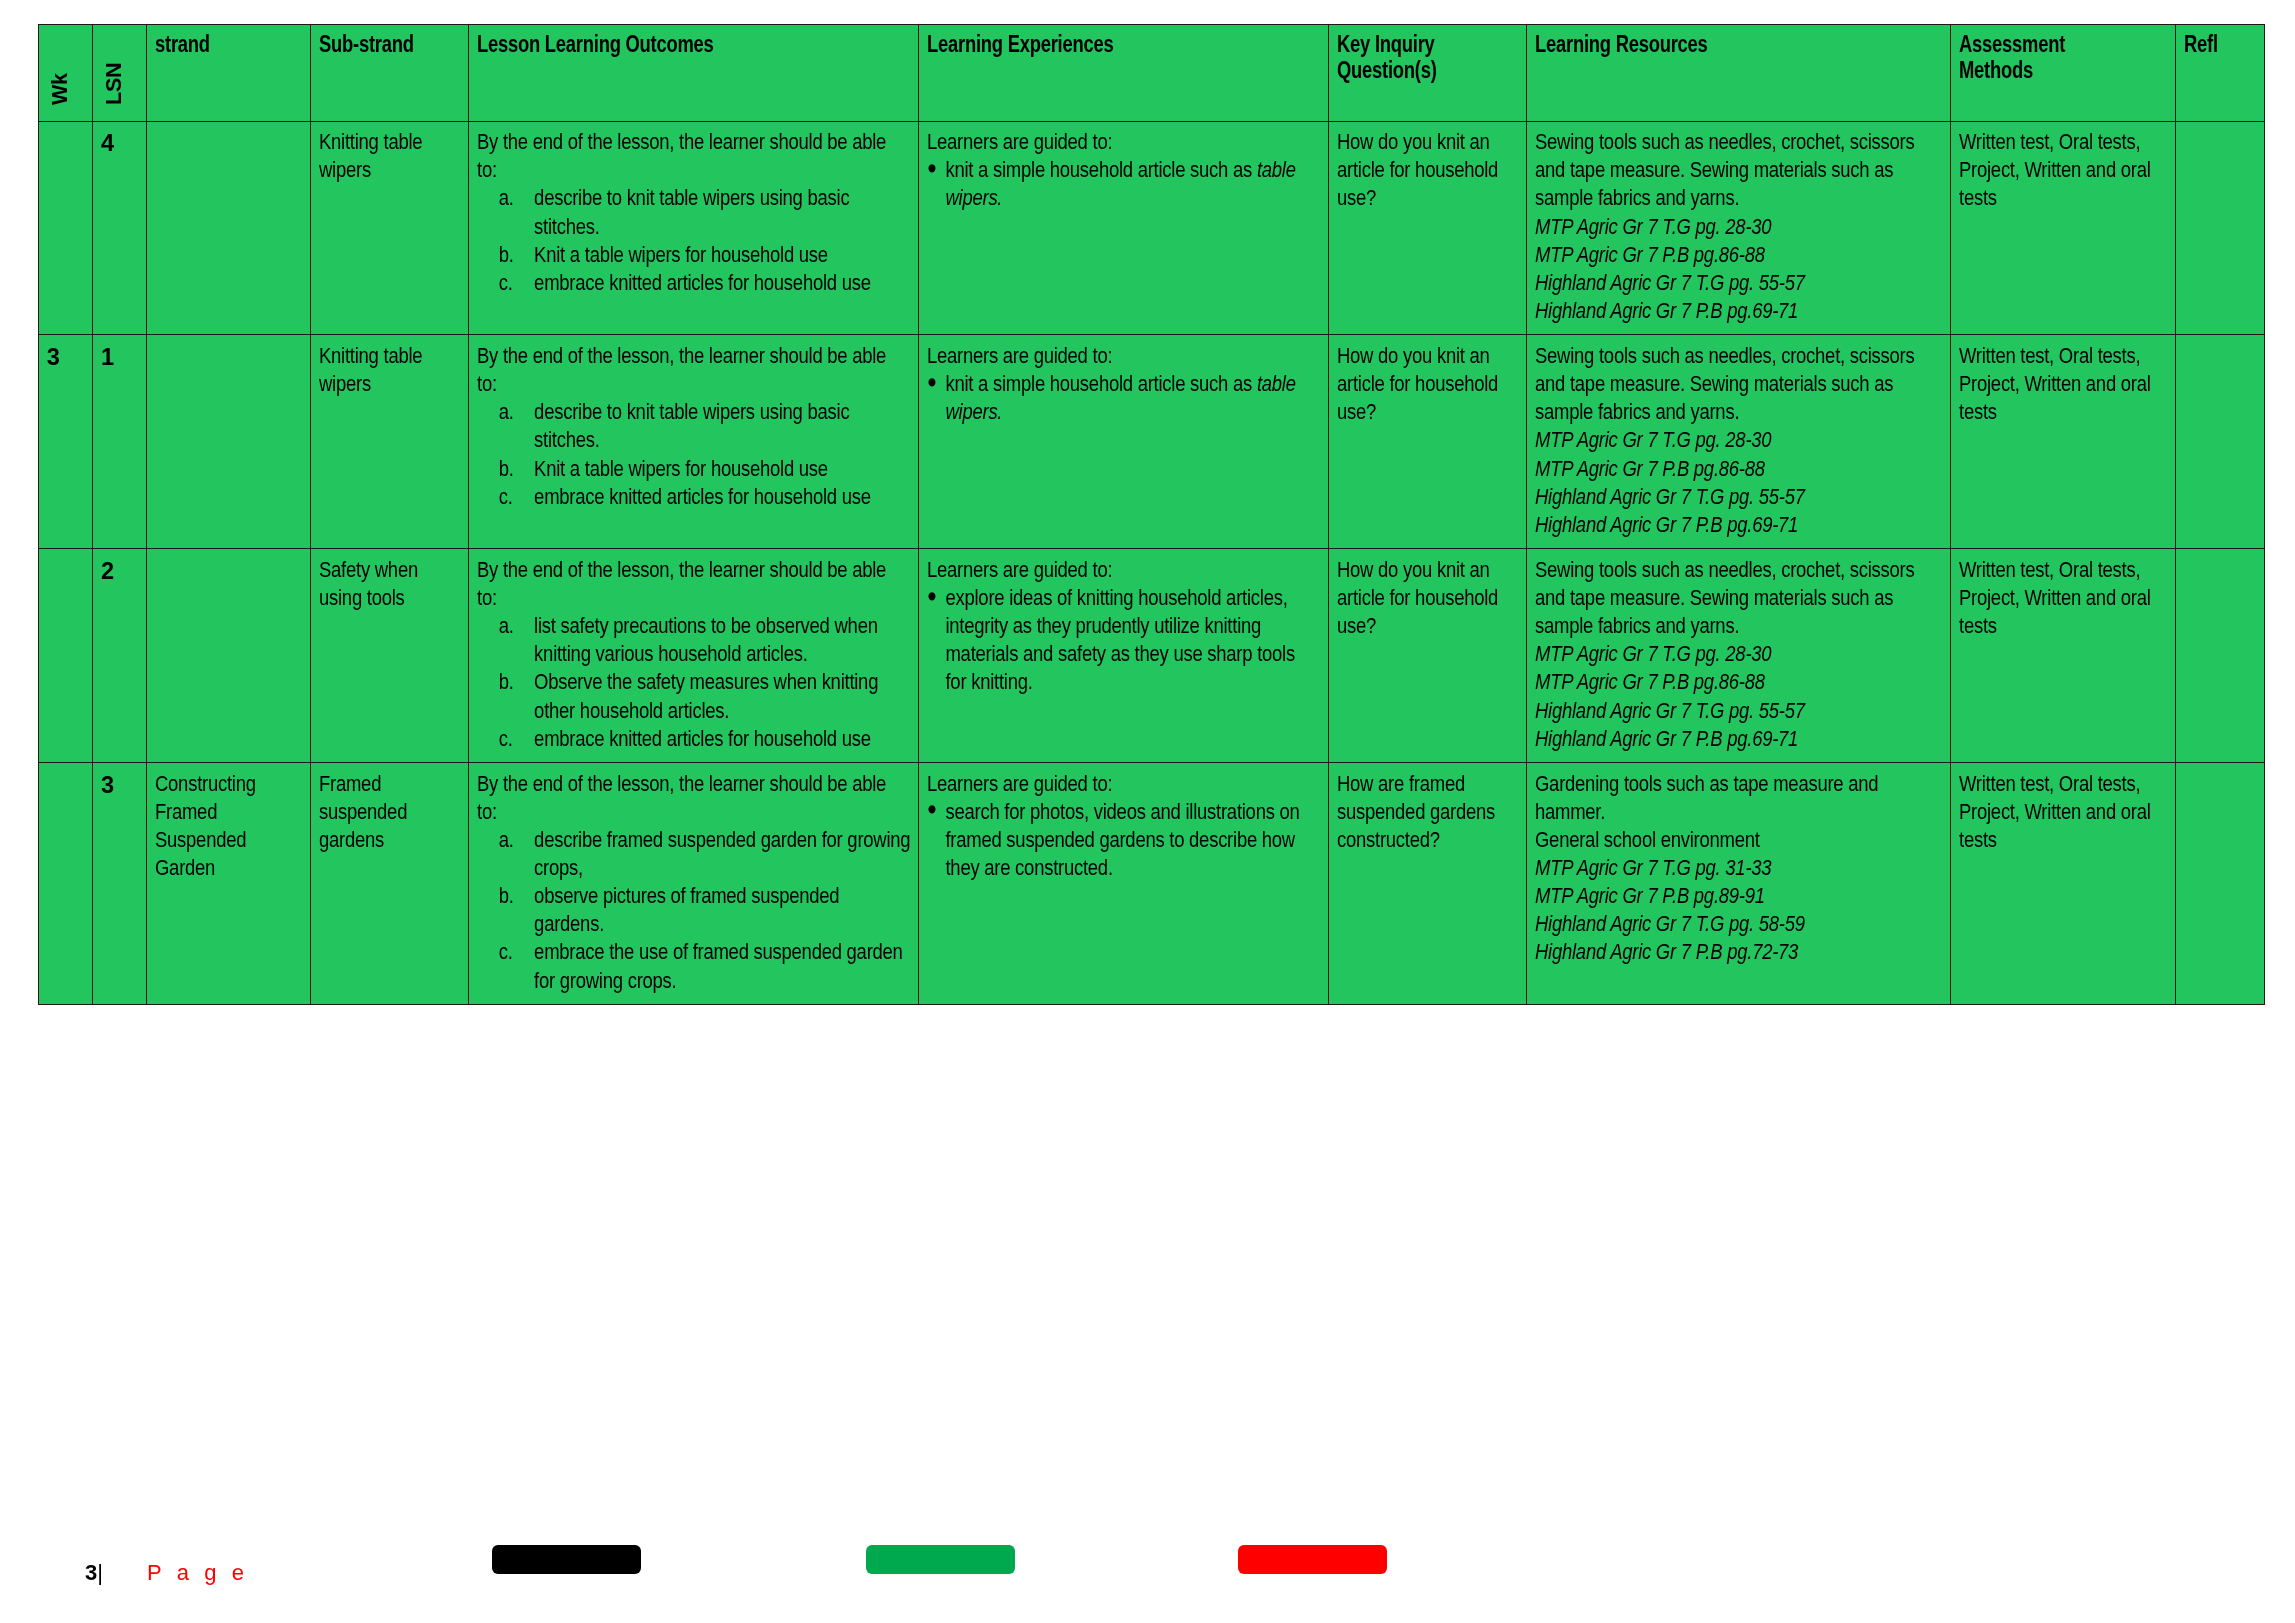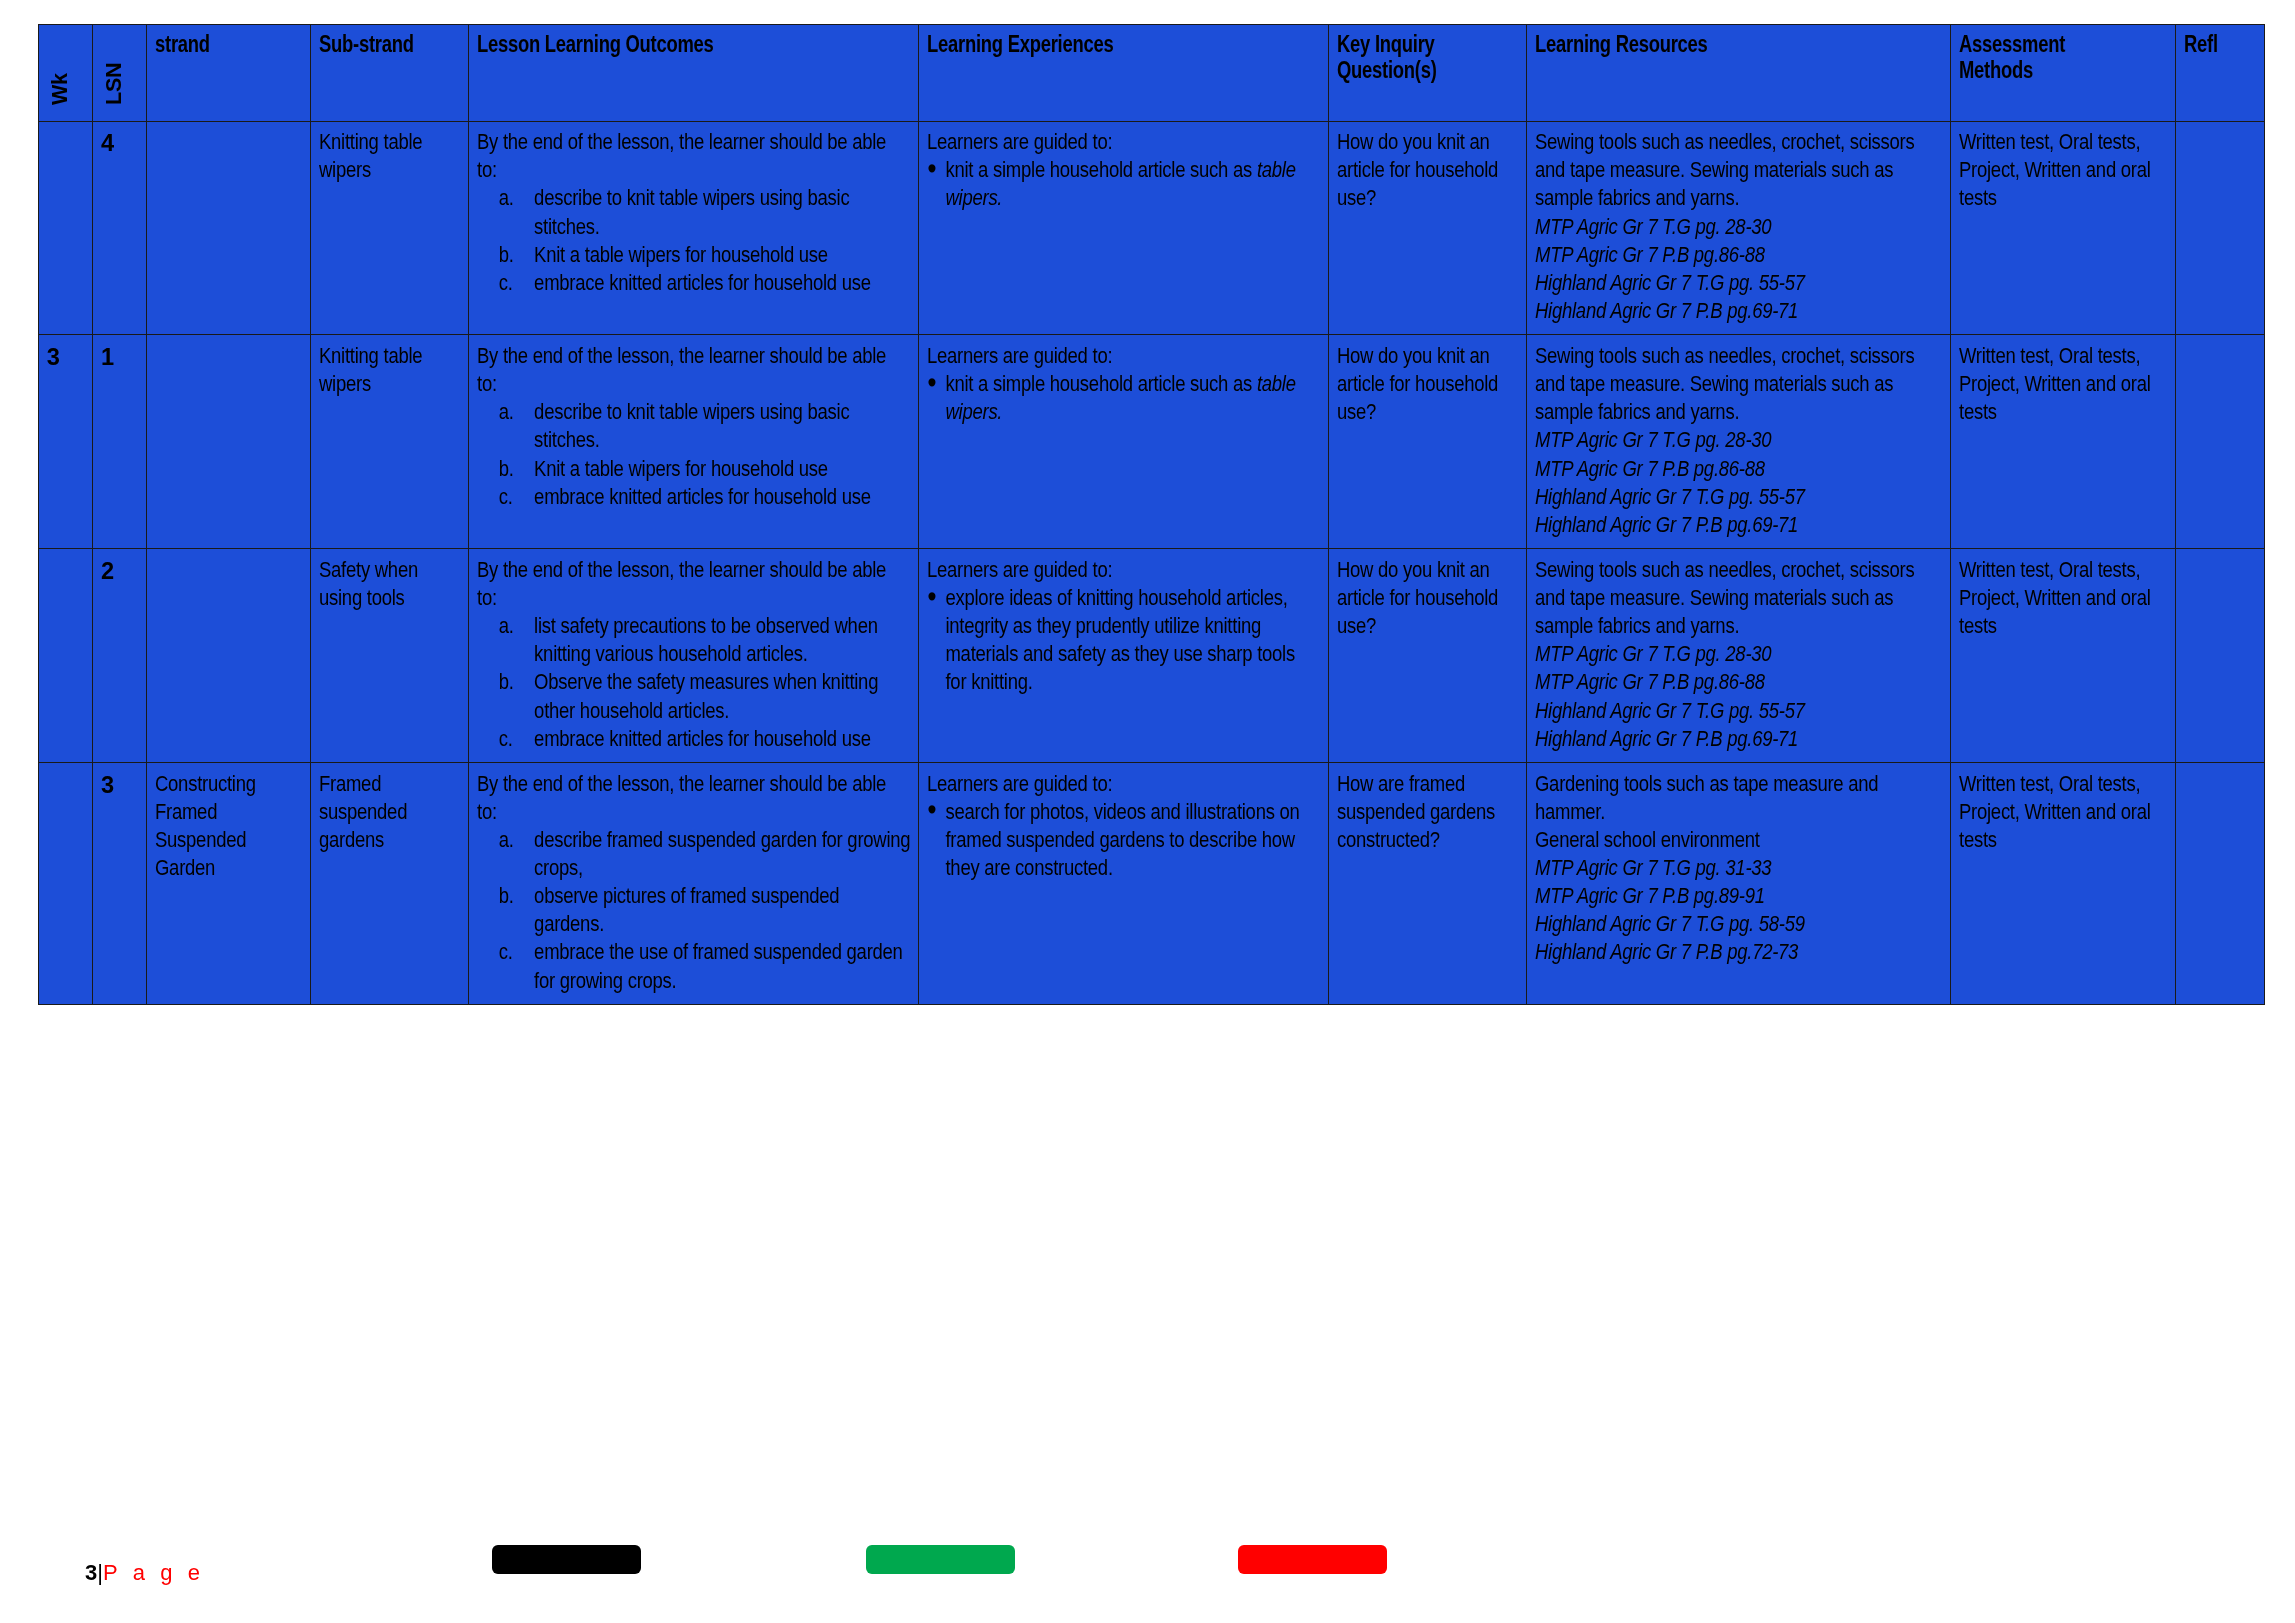--- a/index.html
+++ b/index.html
@@ -27,21 +27,21 @@
   table.scheme {
     border-collapse: collapse;
     table-layout: fixed;
     width: 2227px;
     margin-left: 3.9px;
   }
   table.scheme td, table.scheme th {
     border: 1.3px solid #1a1a1a;
     vertical-align: top;
     padding: 6.5px 7.9px 9.2px 7.9px;
-    background: #1d4ed8;
+    background: #22c55e;
   }
 
   
   col.c-wk   { width: 52px; }
   col.c-lsn  { width: 52px; }
   col.c-str  { width: 157px; }
   col.c-sub  { width: 151px; }
   col.c-llo  { width: 432px; }
   col.c-lex  { width: 393px; }
   col.c-kiq  { width: 190px; }
@@ -147,21 +147,21 @@
     position: absolute;
     left: 14.4px;
     top: 5.2px;
     font-family: "Liberation Sans", sans-serif;
     font-size: 22px;
     font-weight: 700;
     white-space: pre;
   }
   .pagenum .n { color: #000000; }
   .pagenum .bar { color: #000000; font-weight: 400; }
-  .pagenum .word { color: #ff0000; letter-spacing: 4.6px; font-weight: 400; }
+  .pagenum .word { color: #ff0000; letter-spacing: 4.6px; font-weight: 400; margin-left: 44px; }
 
   .swatch {
     position: absolute;
     top: 17px;
     height: 29px;
     border-radius: 5.9px;
   }
   .swatch.s1 { left: 458px;  width: 149px; }
   .swatch.s2 { left: 832px; width: 149px; }
   .swatch.s3 { left: 1204px; width: 149px; }

